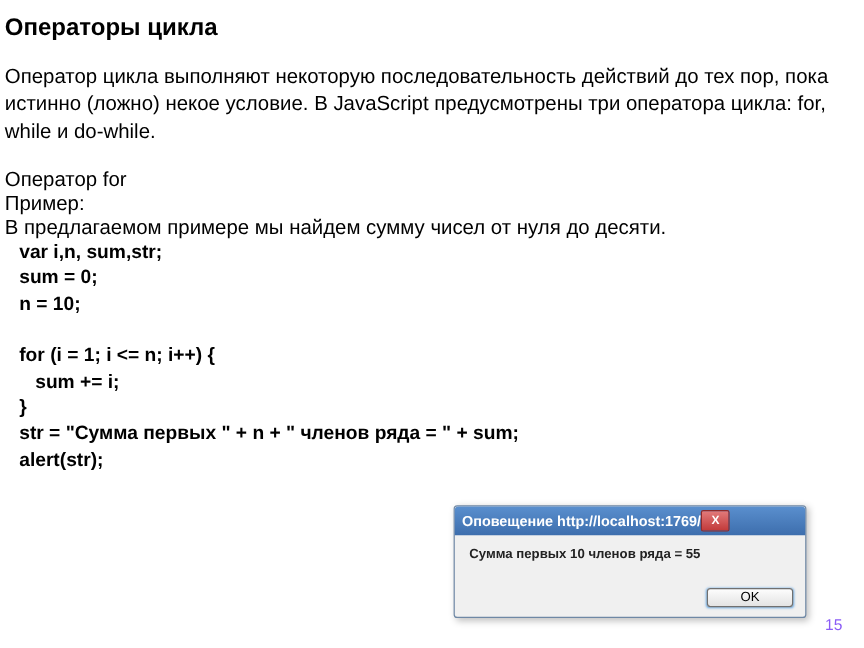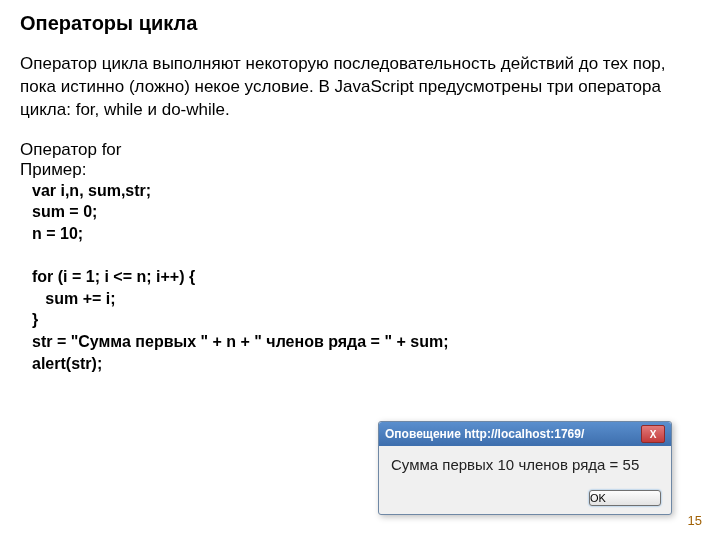--- a/index.html
+++ b/index.html
@@ -8,21 +8,21 @@
     width: 720px;
     height: 540px;
     font-family: Arial, sans-serif;
     font-size: 17px;
     color: #000;
     background: #fff;
     position: relative;
     overflow: hidden;
   }
   .slide {
-    padding: 12px 20px 0 20px;
+    padding: 12px 20px 0 4px;
   }
   .title {
     font-weight: bold;
     font-size: 20px;
     margin-bottom: 18px;
   }
   .body-text {
     line-height: 1.35;
     margin-bottom: 18px;
   }
@@ -35,21 +35,21 @@
     line-height: 1.35;
     font-size: 16px;
     white-space: pre;
     font-family: Arial, sans-serif;
   }
   .page-num {
     position: absolute;
     right: 18px;
     bottom: 12px;
     font-size: 13px;
-    color: #a16207;
+    color: #8b5cf6;
   }
 
   
   .alert {
     position: absolute;
     right: 48px;
     bottom: 25px;
     width: 292px;
     font-family: Tahoma, Arial, sans-serif;
     border: 1px solid #6f88a5;
@@ -58,69 +58,71 @@
     border-radius: 3px;
   }
   .alert-titlebar {
     background: linear-gradient(#5a8fce, #3d6ead);
     color: #fff;
     font-size: 12px;
     font-weight: bold;
     padding: 3px 6px;
     display: flex;
     align-items: center;
-    justify-content: space-between;
     border-radius: 3px 3px 0 0;
   }
   .alert-close {
     width: 22px;
     height: 16px;
     background: linear-gradient(#e27a7a, #c23a3a);
     border: 1px solid #8e2a2a;
     border-radius: 2px;
     color: #fff;
     font-size: 10px;
     display: flex;
     align-items: center;
     justify-content: center;
     font-weight: bold;
   }
   .alert-body {
     padding: 10px 12px 6px 12px;
-    font-size: 15px;
+    font-size: 11px;
     color: #222;
     min-height: 28px;
+    font-weight: bold;
   }
   .alert-footer {
     display: flex;
     justify-content: flex-end;
     padding: 0 10px 8px 10px;
   }
   .alert-ok {
     font-size: 11px;
     padding: 1px 0;
     width: 70px;
+    text-align: center;
     border: 1px solid #707070;
     background: linear-gradient(#fdfdfd, #e3e3e3);
     border-radius: 3px;
     cursor: pointer;
     box-shadow: 0 0 2px #5aa0e0;
   }
 </style>
 </head>
 <body>
 
 <div class="slide">
   <div class="title">Операторы цикла</div>
 
   <div class="body-text">Оператор цикла выполняют некоторую последовательность действий до тех пор, пока истинно (ложно) некое условие. В JavaScript предусмотрены три оператора цикла: for, while и do-while.</div>
 
   <div>
     <span class="section-heading">Оператор for</span><br>
     <span>Пример:</span><br>
+    <span>В предлагаемом примере мы найдем сумму чисел от нуля до десяти.</span>
   </div>
 
   <div class="code-block">var i,n, sum,str;
 sum = 0;
 n = 10;
 
 for (i = 1; i &lt;= n; i++) {
    sum += i;
 }
 str = "Сумма первых " + n + " членов ряда = " + sum;

